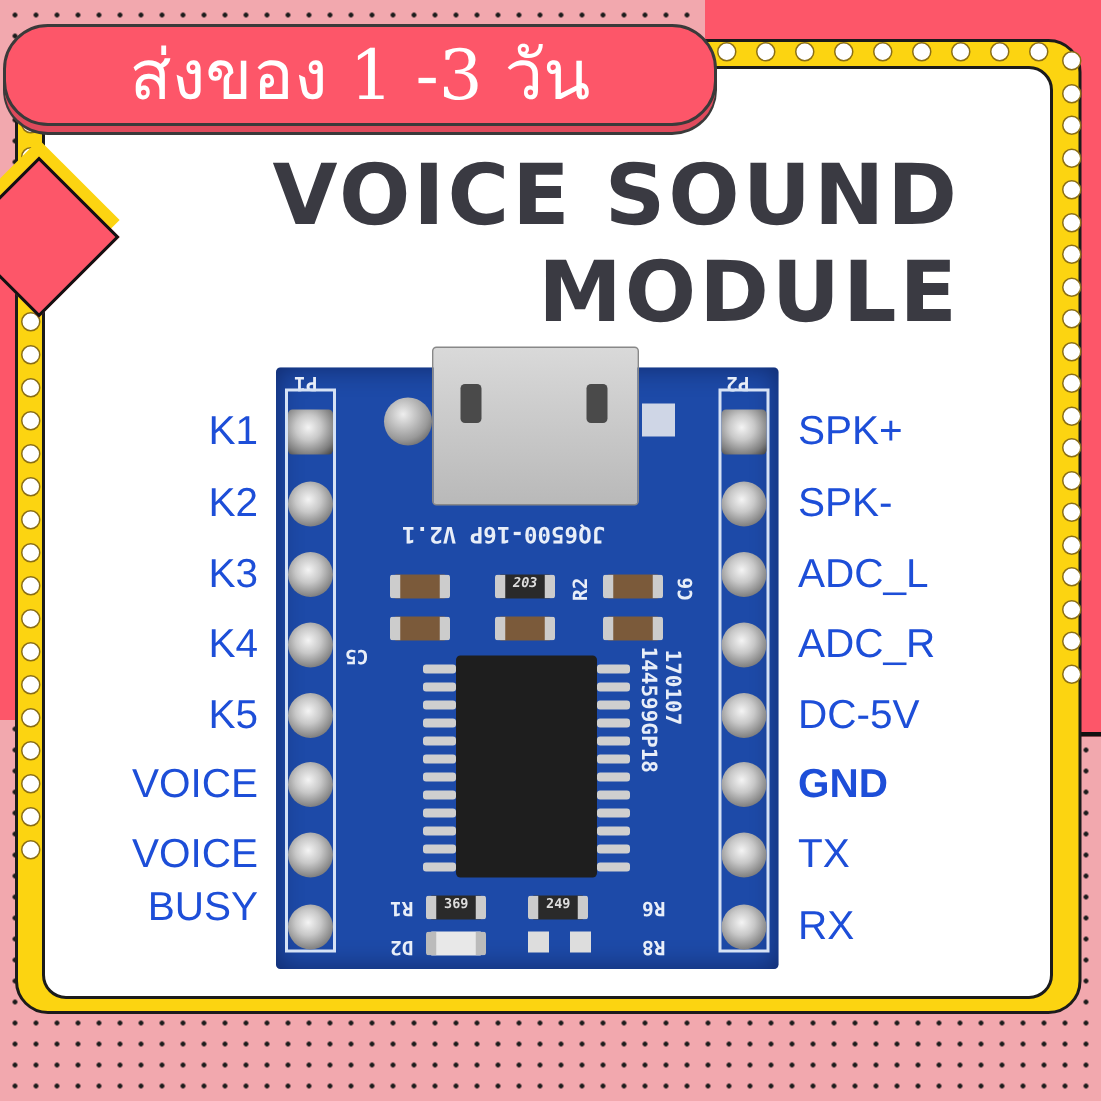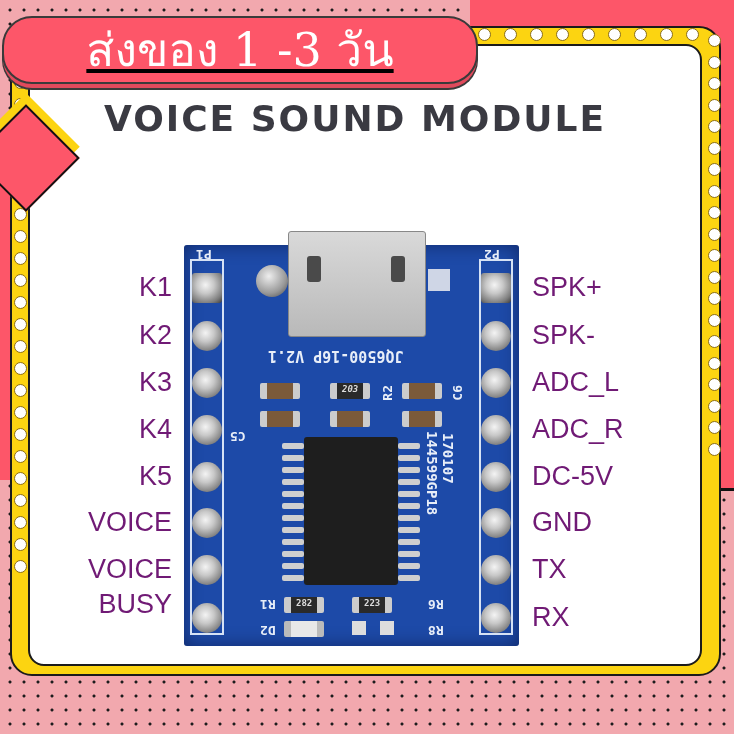--- a/index.html
+++ b/index.html
@@ -8,24 +8,24 @@
     background-image: radial-gradient(circle, #1b1b1b 1.4px, transparent 1.7px);
     background-size: 14px 14px; background-position: 3px 3px;
     font-family: "DejaVu Sans", sans-serif; }
   .pink-top-right { position:absolute; left:470px; top:0; width:264px; height:30px; background:#fd5669; }
   .pink-right { position:absolute; left:700px; top:0; width:34px; height:488px; background:#fd5669; border-bottom:3px solid #111; }
   .pink-left { position:absolute; left:0; top:180px; width:22px; height:300px; background:#fd5669; }
   .frame { position:absolute; left:10px; top:26px; width:711px; height:650px; background:#fcd411; border:2px solid #1b1b1b; border-radius:22px; box-sizing:border-box; }
   .inner { position:absolute; left:28px; top:44px; width:674px; height:622px; background:#fff; border:2px solid #1b1b1b; border-radius:16px; box-sizing:border-box; }
   .bulb { position:absolute; width:13px; height:13px; border-radius:50%; background:#fff; border:1.5px solid #8a6e16; box-sizing:border-box; }
   .diamond { position:absolute; left:-12px; top:120px; width:72px; height:72px; background:#fd5669; border:2px solid #111; transform:rotate(45deg); box-shadow: -8px -8px 0 0 #fcd411; }
-  .banner { position:absolute; left:2px; top:16px; width:476px; height:68px; background:#fd5669; border:2px solid #3a3a3a; border-radius:30px; box-sizing:border-box; box-shadow: 0 5px 0 -1px #e04a5c, 0 6px 0 0 #3a3a3a; display:flex; align-items:center; justify-content:center;text-decoration:underline; }
+  .banner { position:absolute; left:2px; top:16px; width:476px; height:68px; background:#fd5669; border:2px solid #3a3a3a; border-radius:30px; box-sizing:border-box; box-shadow: 0 5px 0 -1px #e04a5c, 0 6px 0 0 #3a3a3a; display:flex; align-items:center; justify-content:center; }
   .banner span { color:#fff; font-family:"DejaVu Serif", serif; font-size:46px; line-height:1; }
-  .title { position:absolute; left:70px; top:98px; width:570px; text-align:center; font-family:"DejaVu Sans", sans-serif; font-weight:bold; font-size:36px; letter-spacing:2px; color:#3a3a42; }
-  .label { position:absolute; font-family:"Liberation Sans", sans-serif; font-size:27px; color:#701a75; line-height:1; }
+  .title { position:absolute; left:70px; top:98px; width:570px; text-align:right; font-family:"DejaVu Sans", sans-serif; font-weight:bold; font-size:56px; letter-spacing:2px; color:#3a3a42; }
+  .label { position:absolute; font-family:"Liberation Sans", sans-serif; font-size:27px; color:#1d4ed8; line-height:1; }
   .label.left { right: calc(734px - 172px); text-align:right; }
   .label.right { left:532px;text-align:center; }
   .board { position:absolute; left:184px; top:245px; width:335px; height:401px; background:#1d4aa8; border-radius:3px; box-shadow: inset 0 0 18px rgba(0,0,30,0.45); }
   .rail { position:absolute; top:14px; width:34px; height:376px; border:2px solid #d6e2f5; box-sizing:border-box; }
   .pin { position:absolute; width:30px; height:30px; border-radius:50%; background:radial-gradient(circle at 45% 40%, #f4f4f4 0, #c8c8c8 35%, #7d7d7d 75%, #3b3b3b 100%); }
   .pin.square { border-radius:3px; }
   .usb { position:absolute; left:104px; top:-14px; width:136px; height:104px; background:linear-gradient(180deg,#d9d9d9,#b9b9b9); border:1px solid #888; border-radius:3px; }
   .usb .slot { position:absolute; top:24px; width:14px; height:26px; background:#4a4a4a; border-radius:3px; }
   .chip { position:absolute; left:120px; top:192px; width:94px; height:148px; background:#1e1e1e; border-radius:3px; }
   .lead { position:absolute; width:22px; height:6px; background:#cfcfcf; border-radius:2px; }
@@ -61,21 +61,21 @@
     <span class="label left" style="top: 509px; z-index: 5;">VOICE</span>
     <span class="label left" style="top: 556px; z-index: 5;">VOICE</span>
     <span class="label left" style="top: 591px; z-index: 5;">BUSY</span>
   </div>
 <div id="labels-right">
     <span class="label right" style="top: 274px; z-index: 5;">SPK+</span>
     <span class="label right" style="top: 322px; z-index: 5;">SPK-</span>
     <span class="label right" style="top: 369px; z-index: 5;">ADC_L</span>
     <span class="label right" style="top: 416px; z-index: 5;">ADC_R</span>
     <span class="label right" style="top: 463px; z-index: 5;">DC-5V</span>
-    <span class="label right" style="top: 509px; z-index: 5;">GND</span>
+    <span class="label right" style="top: 509px; z-index: 5; font-weight: bold;">GND</span>
     <span class="label right" style="top: 556px; z-index: 5;">TX</span>
     <span class="label right" style="top: 604px; z-index: 5;">RX</span>
   </div>
 
 <div class="board" style="z-index: 5;">
   <span class="silk flip" style="left:12px;top:2px;">P1</span>
   <span class="silk flip" style="left:300px;top:2px;">P2</span>
   <div class="rail" style="left:6px;"></div>
   <div class="rail" style="left:295px;"></div>
   <div id="pins">
@@ -136,23 +136,23 @@
       <div class="lead" style="left: 98px; top: 306px;"></div>
       <div class="lead" style="left: 214px; top: 306px;"></div>
       <div class="lead" style="left: 98px; top: 318px;"></div>
       <div class="lead" style="left: 214px; top: 318px;"></div>
       <div class="lead" style="left: 98px; top: 330px;"></div>
       <div class="lead" style="left: 214px; top: 330px;"></div>
     </div>
   <span class="silk vert" style="left:256px;top:188px;font-size:14px;">170107</span>
   <span class="silk vert" style="left:240px;top:186px;font-size:14px;">144599GP18</span>
   <div class="smd" style="left:100px;top:352px;background:#2a2a2a;"></div>
-  <span class="silk" style="left:112px;top:353px;font-size:9px;color:#ddd;">282</span>
+  <span class="silk" style="left:112px;top:353px;font-size:9px;color:#ddd;">369</span>
   <div class="smd" style="left:168px;top:352px;background:#2a2a2a;"></div>
-  <span class="silk" style="left:180px;top:353px;font-size:9px;color:#ddd;">223</span>
+  <span class="silk" style="left:180px;top:353px;font-size:9px;color:#ddd;">249</span>
   <div class="smd" style="left:100px;top:376px;background:#e8e8e8;border-color:#bbb;"></div>
   <div style="position:absolute;left:168px;top:376px;width:14px;height:14px;background:#ddd;"></div>
   <div style="position:absolute;left:196px;top:376px;width:14px;height:14px;background:#ddd;"></div>
   <span class="silk flip" style="left:76px;top:352px;">R1</span>
   <span class="silk flip" style="left:76px;top:378px;">D2</span>
   <span class="silk flip" style="left:244px;top:352px;">R6</span>
   <span class="silk flip" style="left:244px;top:378px;">R8</span>
 </div>
 
 <div class="bulb" style="left: 478px; top: 28px;"></div>

